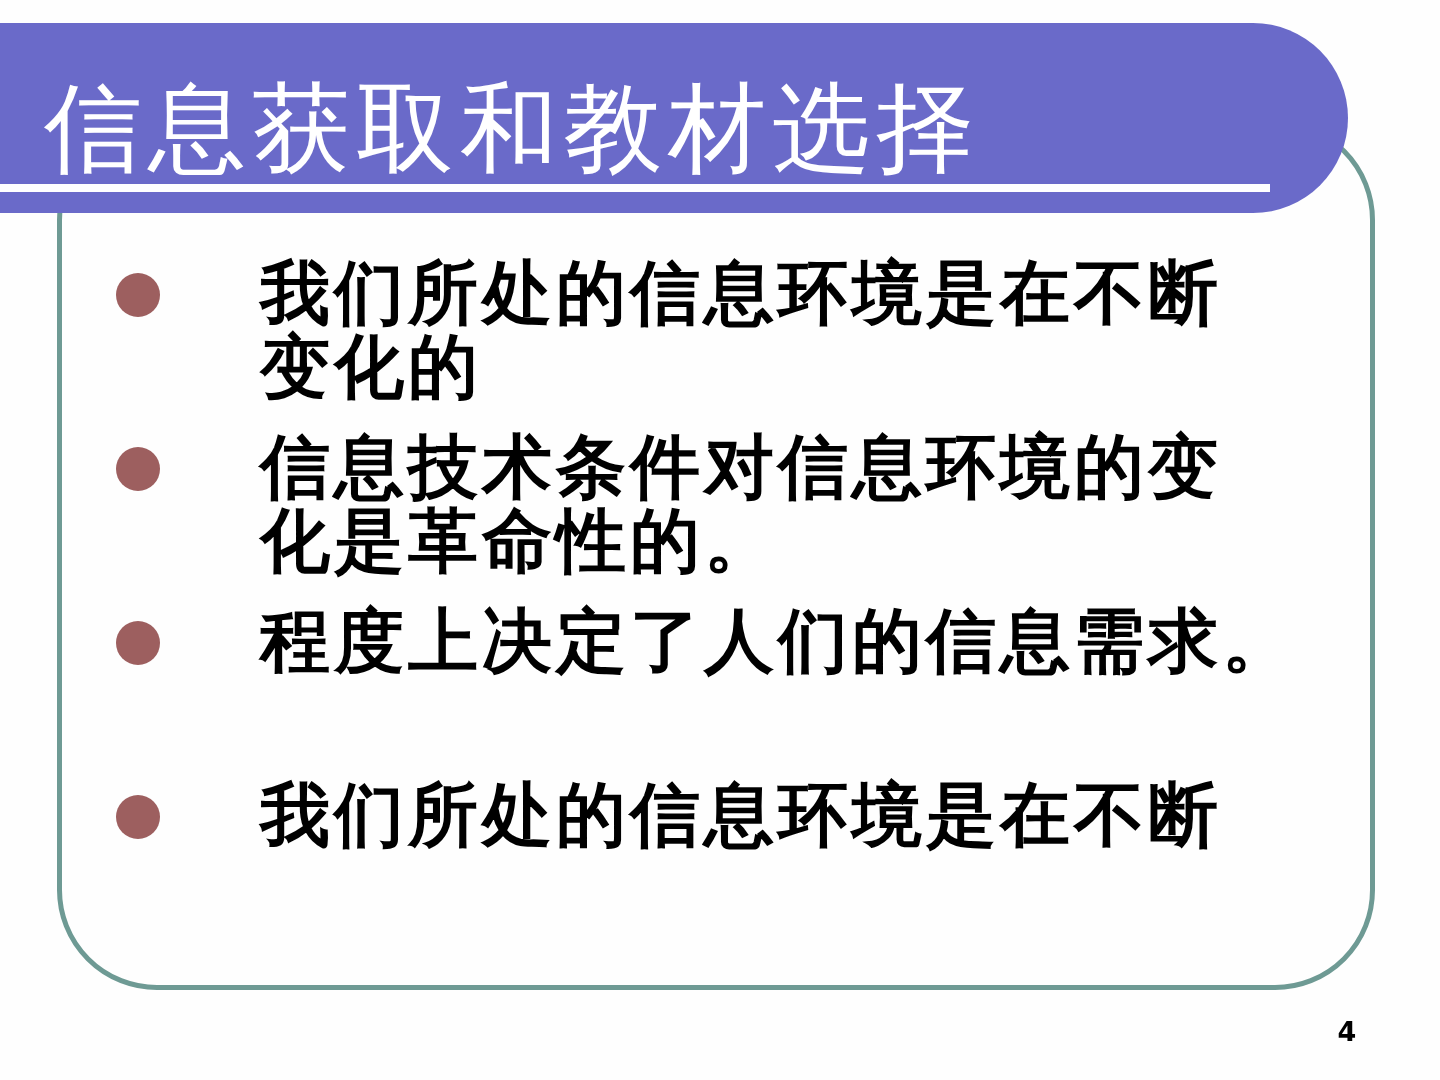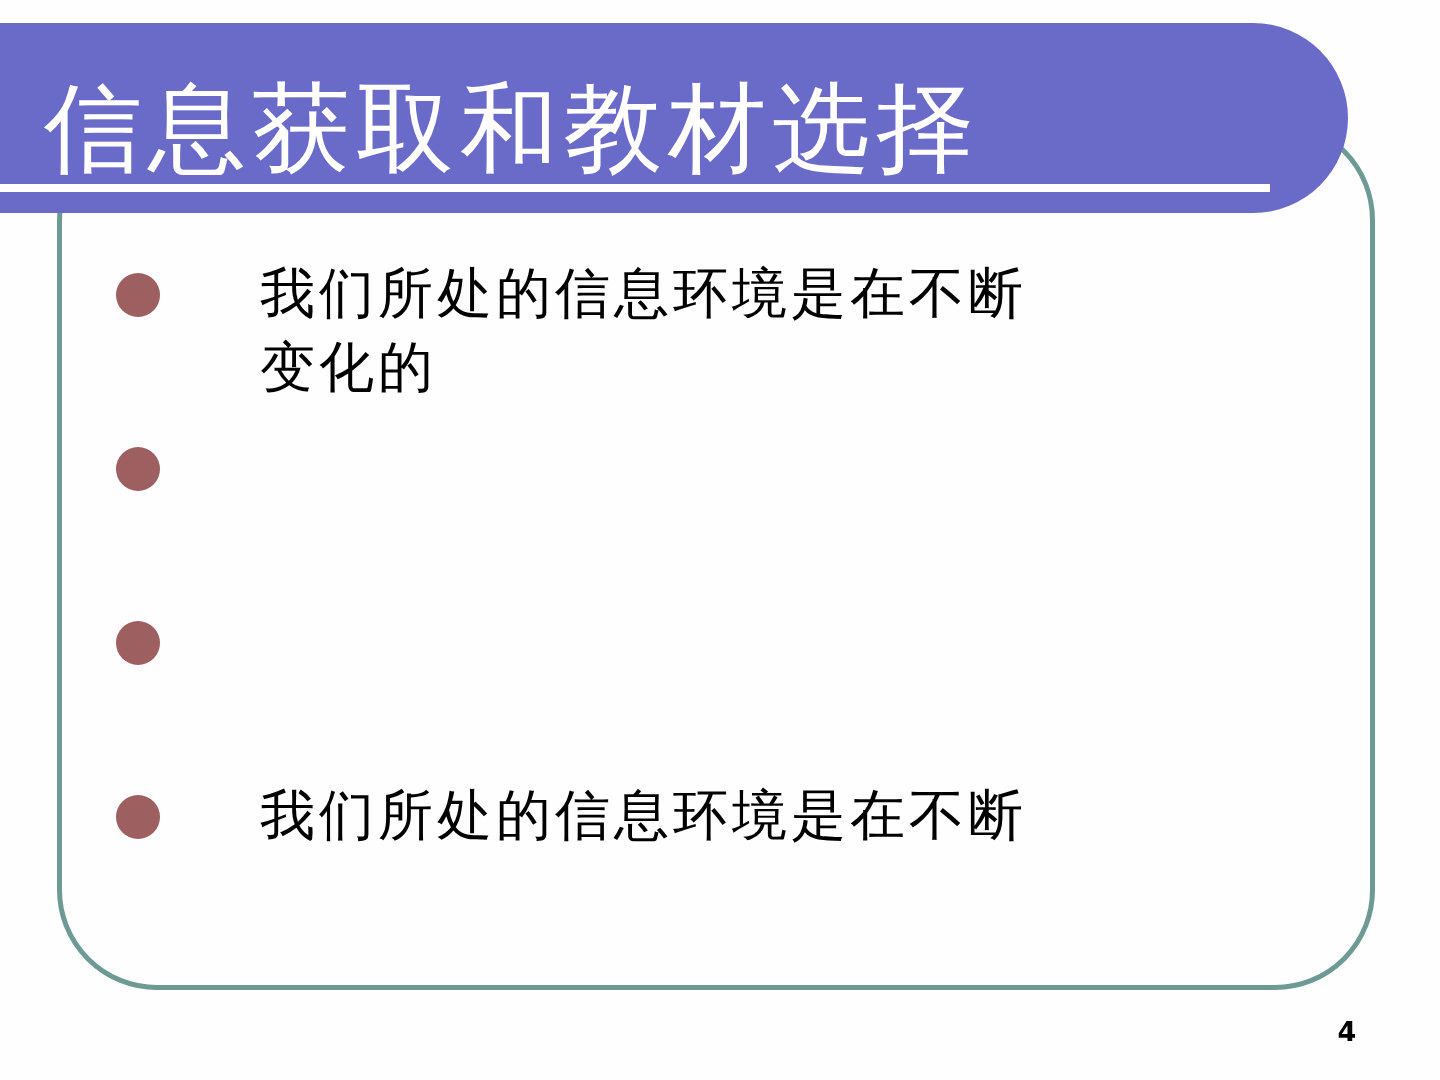--- a/index.html
+++ b/index.html
@@ -80,24 +80,25 @@
     top: 17px;
     width: 44px;
     height: 44px;
     border-radius: 50%;
     background: var(--bullet, #9d5f5f);
   }
   .bullet-text {
     position: absolute;
     left: 260px;
     top: 0;
-    font-size: 55px;
+    font-size: 70px;
     line-height: 74px;
     letter-spacing: 4px;
     color: var(--body_text, #000000);
+    font-weight: bold;
   }
   .bullet-text .line {
     white-space: nowrap;
   }
 
   .page-number {
     position: absolute;
     left: 1330px;
     top: 1016px;
     width: 34px;
@@ -126,25 +127,30 @@
   <div class="bullet-item">
     <span class="bullet-dot"></span>
     <div class="bullet-text">
           <div class="line">我们所处的信息环境是在不断</div>
           <div class="line">变化的</div>
         </div>
   </div>
 
   <div class="bullet-item">
     <span class="bullet-dot"></span>
+    <div class="bullet-text">
+          <div class="line">信息技术条件对信息环境的变</div>
+          <div class="line">化是革命性的。</div>
+        </div>
   </div>
 
   <div class="bullet-item">
     <span class="bullet-dot"></span>
     <div class="bullet-text">
+          <div class="line">程度上决定了人们的信息需求。</div>
         </div>
   </div>
 
   <div class="bullet-item">
     <span class="bullet-dot"></span>
     <div class="bullet-text">
           <div class="line">我们所处的信息环境是在不断</div>
         </div>
   </div>
 </div>

